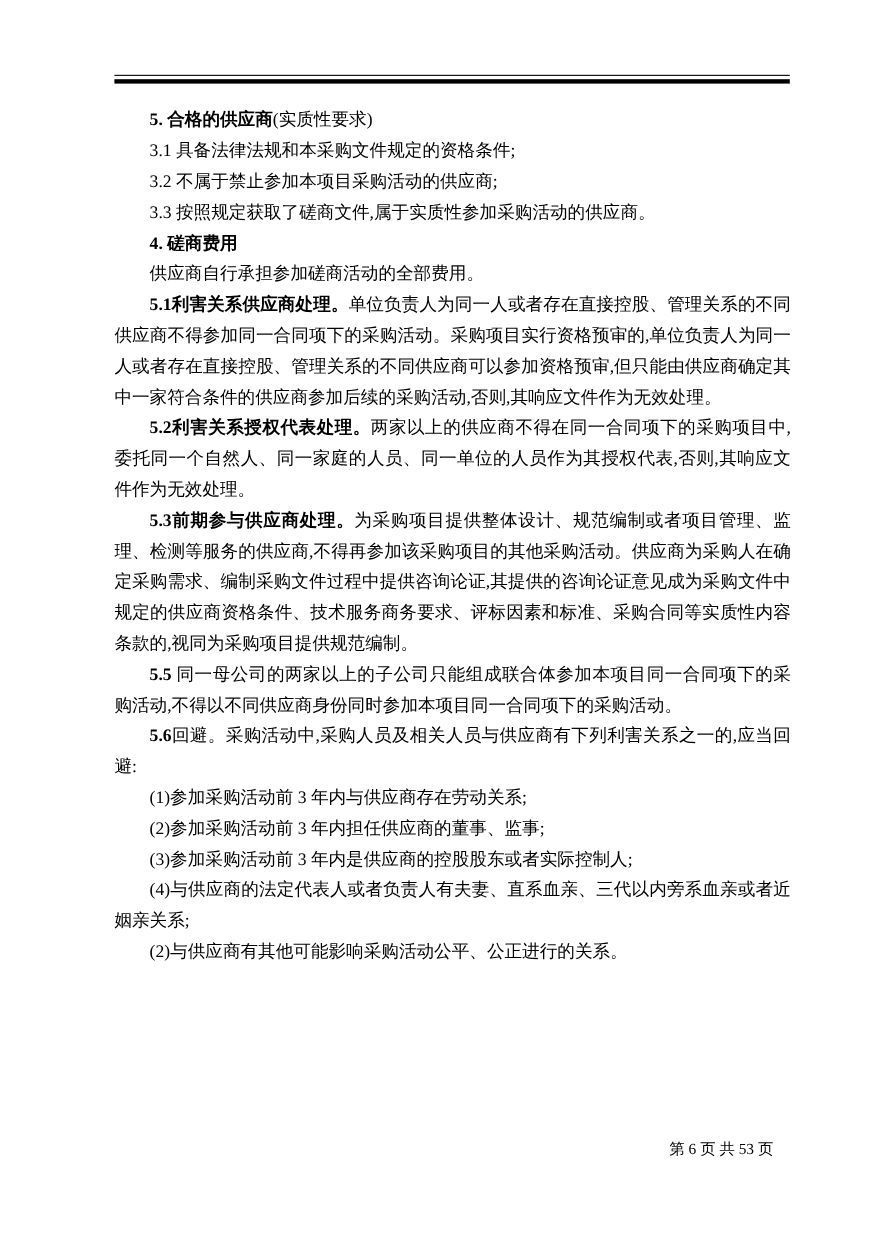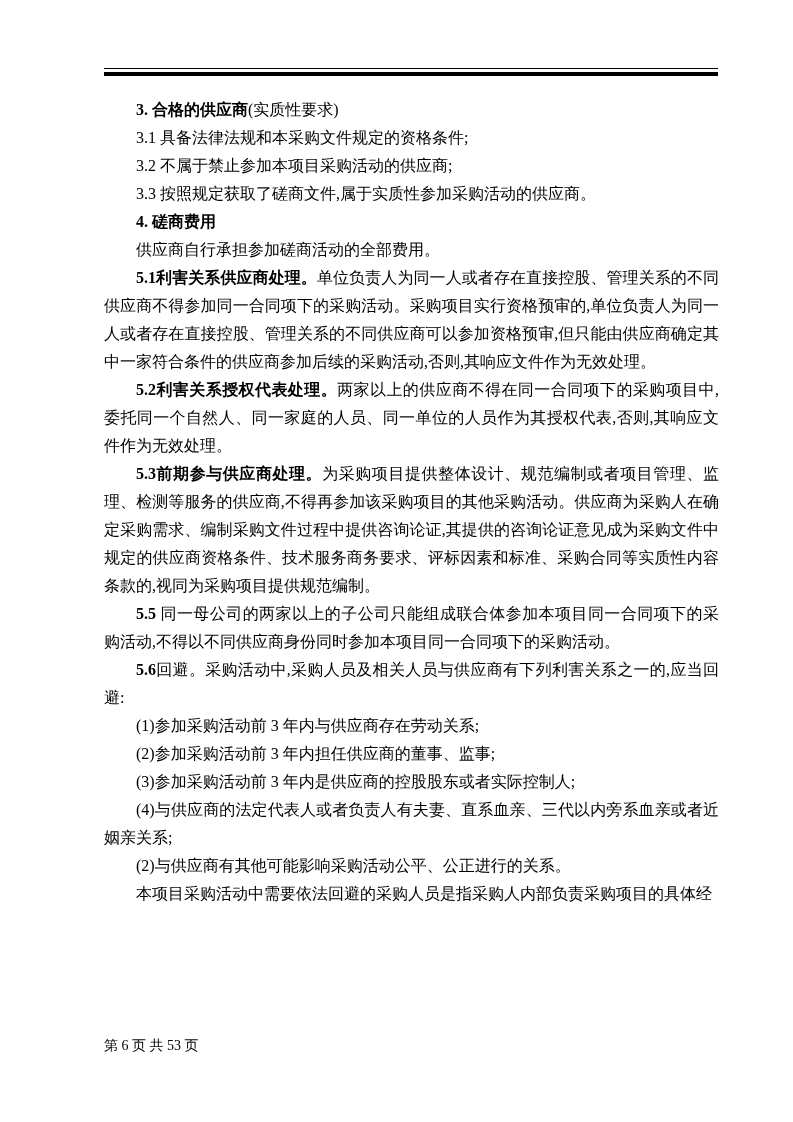--- a/index.html
+++ b/index.html
@@ -40,48 +40,47 @@
     margin: 0;
     padding: 0;
     text-indent: 2em;
     word-break: break-all;
   }
   .b {
     font-weight: bold;
   }
   .footer {
     position: absolute;
-    left: 104px;
+    left: 88px;
     top: 1036px;
     width: 615px;
-    text-align: left;
+    text-align: right;
     font-size: 14px;
     line-height: 20px;
   }
 </style>
 </head>
 <body>
 
 <div class="page">
   <div class="header-rule"></div>
   <div class="doc-body" id="doc-body">
-      <p class="para"><span class="b">3. 合格的供应商</span><span class="">(实质性要求)</span></p>
+      <p class="para"><span class="b">5. 合格的供应商</span><span class="">(实质性要求)</span></p>
       <p class="para"><span class="">3.1 具备法律法规和本采购文件规定的资格条件;</span></p>
       <p class="para"><span class="">3.2 不属于禁止参加本项目采购活动的供应商;</span></p>
       <p class="para"><span class="">3.3 按照规定获取了磋商文件,属于实质性参加采购活动的供应商。</span></p>
       <p class="para"><span class="b">4. 磋商费用</span></p>
       <p class="para"><span class="">供应商自行承担参加磋商活动的全部费用。</span></p>
       <p class="para"><span class="b">5.1利害关系供应商处理。</span><span class="">单位负责人为同一人或者存在直接控股、管理关系的不同供应商不得参加同一合同项下的采购活动。采购项目实行资格预审的,单位负责人为同一人或者存在直接控股、管理关系的不同供应商可以参加资格预审,但只能由供应商确定其中一家符合条件的供应商参加后续的采购活动,否则,其响应文件作为无效处理。</span></p>
       <p class="para"><span class="b">5.2利害关系授权代表处理。</span><span class="">两家以上的供应商不得在同一合同项下的采购项目中,委托同一个自然人、同一家庭的人员、同一单位的人员作为其授权代表,否则,其响应文件作为无效处理。</span></p>
       <p class="para"><span class="b">5.3前期参与供应商处理。</span><span class="">为采购项目提供整体设计、规范编制或者项目管理、监理、检测等服务的供应商,不得再参加该采购项目的其他采购活动。供应商为采购人在确定采购需求、编制采购文件过程中提供咨询论证,其提供的咨询论证意见成为采购文件中规定的供应商资格条件、技术服务商务要求、评标因素和标准、采购合同等实质性内容条款的,视同为采购项目提供规范编制。</span></p>
       <p class="para"><span class="b">5.5</span><span class=""> 同一母公司的两家以上的子公司只能组成联合体参加本项目同一合同项下的采购活动,不得以不同供应商身份同时参加本项目同一合同项下的采购活动。</span></p>
       <p class="para"><span class="b">5.6</span><span class="">回避。采购活动中,采购人员及相关人员与供应商有下列利害关系之一的,应当回避:</span></p>
       <p class="para"><span class="">(1)参加采购活动前 3 年内与供应商存在劳动关系;</span></p>
       <p class="para"><span class="">(2)参加采购活动前 3 年内担任供应商的董事、监事;</span></p>
       <p class="para"><span class="">(3)参加采购活动前 3 年内是供应商的控股股东或者实际控制人;</span></p>
       <p class="para"><span class="">(4)与供应商的法定代表人或者负责人有夫妻、直系血亲、三代以内旁系血亲或者近姻亲关系;</span></p>
       <p class="para"><span class="">(2)与供应商有其他可能影响采购活动公平、公正进行的关系。</span></p>
-      <p class="para"><span class="">本项目采购活动中需要依法回避的采购人员是指采购人内部负责采购项目的具体经</span></p>
     </div>
   <div class="footer">
     <span>第 6 页 共 53 页</span>
   </div>
 </div>
 
 </body></html>

